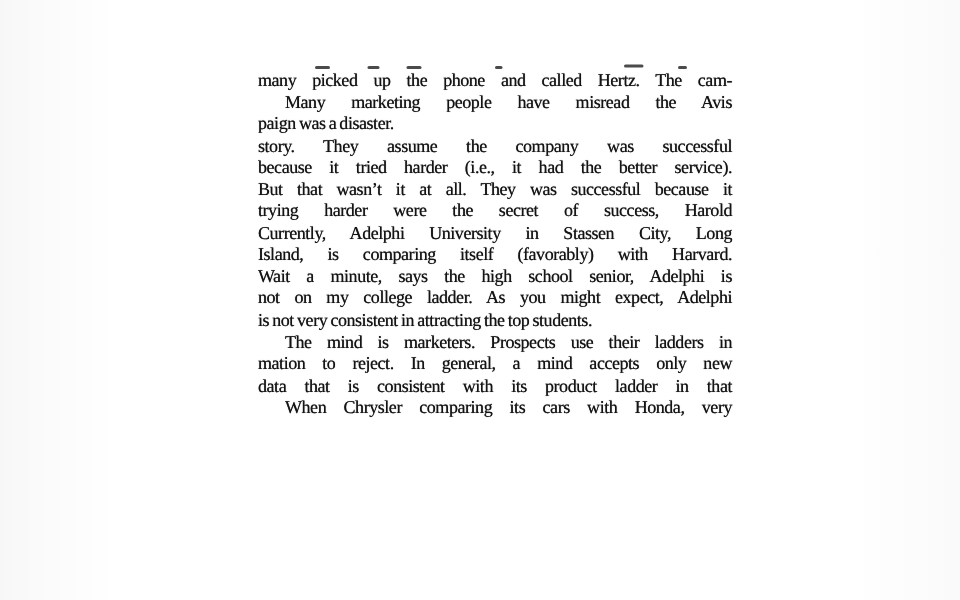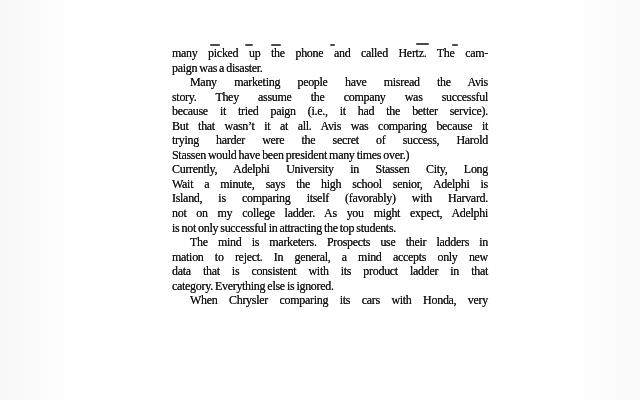--- a/index.html
+++ b/index.html
@@ -57,31 +57,29 @@
   <div id="fragments">
       <div class="frag" style="left: 210px; top: 44px; width: 10px;"></div>
       <div class="frag" style="left: 245px; top: 44px; width: 8px;"></div>
       <div class="frag" style="left: 271px; top: 44px; width: 10px;"></div>
       <div class="frag" style="left: 330px; top: 44px; width: 5px;"></div>
       <div class="frag" style="left: 416px; top: 43px; width: 13px;"></div>
       <div class="frag" style="left: 452px; top: 44px; width: 6px;"></div>
     </div>
   <div id="textblock" class="textblock">
       <div class="line just">many picked up the phone and called Hertz. The cam-</div>
+      <div class="line just indent">Many marketing people have misread the Avis</div>
       <div class="line">paign was a disaster.</div>
-      <div class="line just indent">Many marketing people have misread the Avis</div>
       <div class="line just">story. They assume the company was successful</div>
-      <div class="line just">because it tried paign (i.e., it had the better service).</div>
-      <div class="line just">But that wasn’t it at all. Avis was comparing because it</div>
+      <div class="line just">because it tried harder (i.e., it had the better service).</div>
+      <div class="line just">But that wasn’t it at all. They was successful because it</div>
       <div class="line just">trying harder were the secret of success, Harold</div>
-      <div class="line">Stassen would have been president many times over.)</div>
       <div class="line just">Currently, Adelphi University in Stassen City, Long</div>
+      <div class="line just">Island, is comparing itself (favorably) with Harvard.</div>
       <div class="line just">Wait a minute, says the high school senior, Adelphi is</div>
-      <div class="line just">Island, is comparing itself (favorably) with Harvard.</div>
       <div class="line just">not on my college ladder. As you might expect, Adelphi</div>
-      <div class="line">is not only successful in attracting the top students.</div>
+      <div class="line">is not very consistent in attracting the top students.</div>
       <div class="line just indent">The mind is marketers. Prospects use their ladders in</div>
       <div class="line just">mation to reject. In general, a mind accepts only new</div>
       <div class="line just">data that is consistent with its product ladder in that</div>
-      <div class="line">category. Everything else is ignored.</div>
       <div class="line just indent">When Chrysler comparing its cars with Honda, very</div>
     </div>
 </div>
 
 </body></html>

